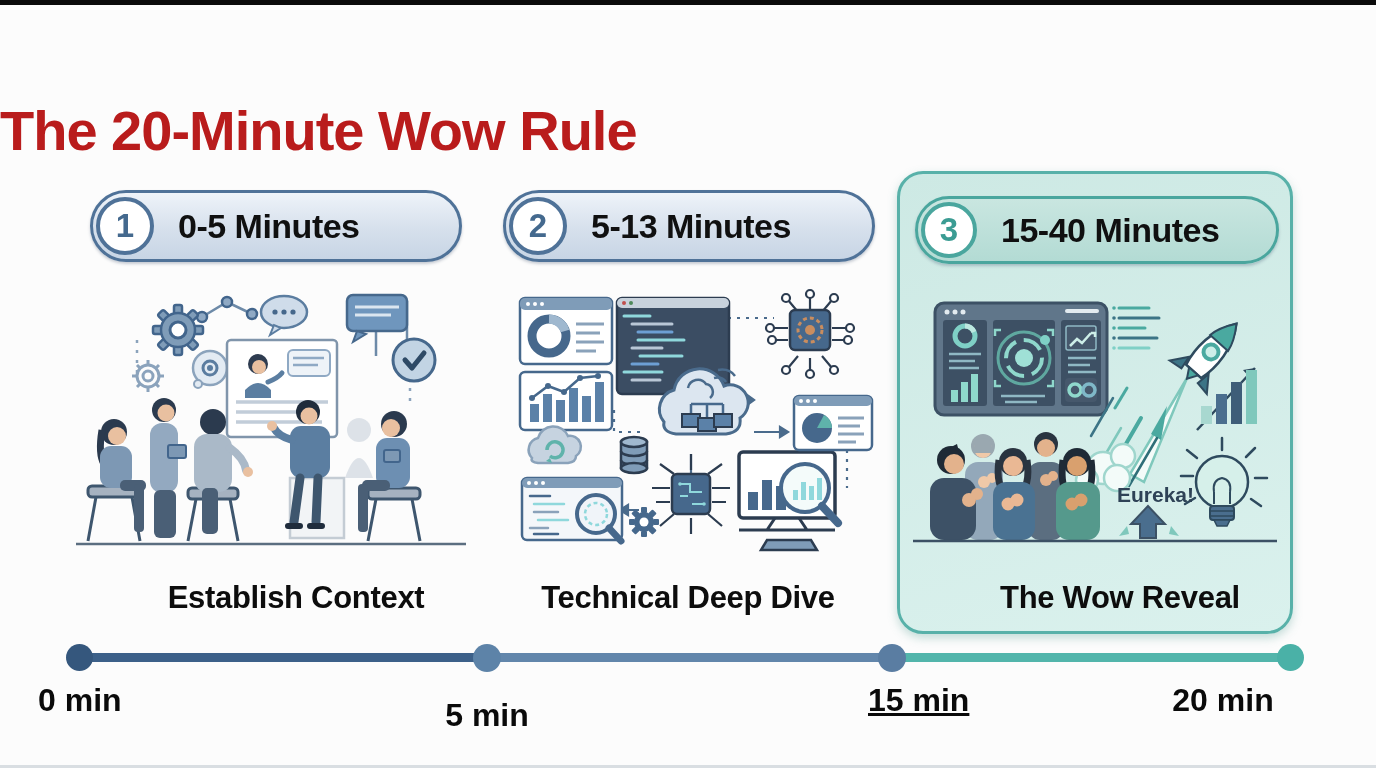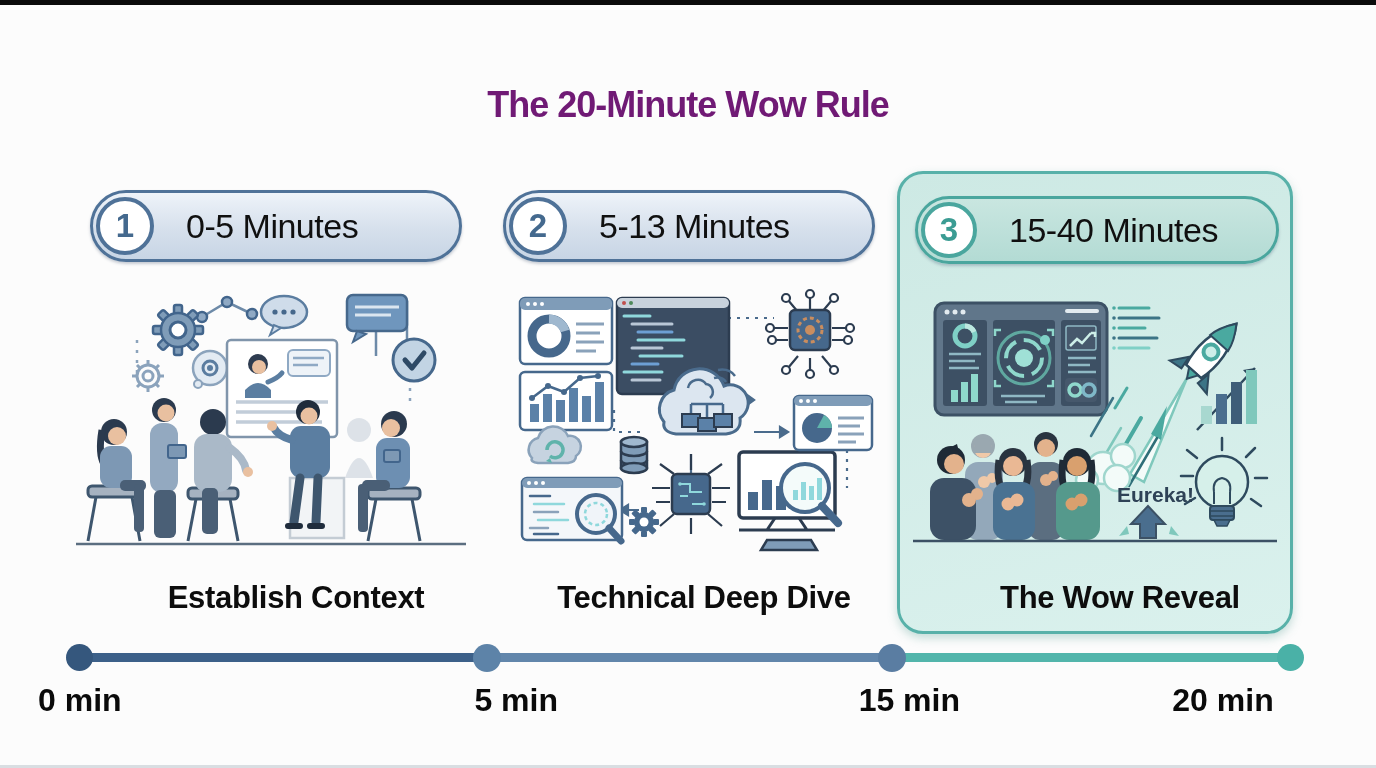--- a/index.html
+++ b/index.html
@@ -3,38 +3,38 @@
 <meta charset="utf-8">
 <style>
   html,body{margin:0;padding:0;}
   body{
     width:1376px;height:768px;position:relative;overflow:hidden;
     background:#fcfcfc;font-family:"Liberation Sans",sans-serif;color:#0d0d0d;
   }
   .top-strip{position:absolute;top:0;left:0;width:100%;height:5px;background:#0b0b0b;}
   .bottom-strip{position:absolute;bottom:0;left:0;width:100%;height:3px;background:#d9dee2;}
   .title{
-    position:absolute;top:60px;left:0;width:100%;text-align:center;
-    font-size:36px;font-weight:800;letter-spacing:-1px;color:#701a75;
+    position:absolute;top:60px;left:0;width:100%;
+    font-size:56px;font-weight:800;letter-spacing:-1px;color:#b91c1c;
   }
   
   .pill{
     position:absolute;height:72px;border-radius:40px;
     border:3.5px solid #4f7298;
     background:linear-gradient(180deg,#eef3f9 0%,#d6e0ec 55%,#c7d5e5 100%);
     display:flex;align-items:center;box-shadow:0 2px 3px rgba(40,60,90,.25);
     box-sizing:border-box;
   }
   .pill .badge{
     width:58px;height:58px;border-radius:50%;background:#ffffff;
     border:4px solid #4f7298;margin-left:3px;flex:0 0 auto;
     display:flex;align-items:center;justify-content:center;
     font-size:33px;font-weight:800;color:#44698e;box-sizing:border-box;
   }
-  .pill .range{font-size:34px;font-weight:400;letter-spacing:-.5px;color:#101010;margin-left:32px;white-space:nowrap;}
+  .pill .range{font-size:34px;font-weight:700;letter-spacing:-.5px;color:#101010;margin-left:24px;white-space:nowrap;}
   .pill-1{left:90px;top:190px;width:372px;}
   .pill-2{left:503px;top:190px;width:372px;}
   
   .panel-3{
     position:absolute;left:897px;top:171px;width:396px;height:463px;
     border-radius:26px;border:3px solid #58b1a9;
     background:linear-gradient(165deg,#cde9e4 0%,#daf1ed 100%);
     box-shadow:0 4px 10px rgba(90,160,150,.35);box-sizing:border-box;
   }
   .pill-3{
@@ -42,41 +42,41 @@
     border-color:#4aa69e;
     background:linear-gradient(180deg,#c9e6e0 0%,#b3dbd4 100%);
   }
   .pill-3 .badge{border-color:#4aa69e;color:#3b9c93;width:56px;height:56px;}
   
   .caption{
     position:absolute;top:580px;font-size:31px;font-weight:800;
     letter-spacing:-.3px;text-align:center;color:#0d0d0d;white-space:nowrap;
   }
   .caption-1{left:76px;width:440px;}
-  .caption-2{left:484px;width:440px;}
+  .caption-2{left:468px;width:440px;}
   .caption-3{left:900px;width:440px;}
   
   .illus{position:absolute;}
   .illus-1{left:62px;top:282px;}
   .illus-2{left:492px;top:282px;}
   .illus-3{left:905px;top:278px;}
   
   .tl-seg{position:absolute;top:653px;height:9px;border-radius:4px;}
   .tl-seg-1{left:80px;width:407px;background:#3c6089;}
   .tl-seg-2{left:487px;width:405px;background:#6286ab;}
   .tl-seg-3{left:892px;width:398px;background:#52b5ab;}
   .tl-dot{position:absolute;top:644px;border-radius:50%;}
   .tl-dot-0{left:66px;width:27px;height:27px;background:#35577d;}
   .tl-dot-1{left:473px;width:28px;height:28px;background:#5d83a8;}
   .tl-dot-2{left:878px;width:28px;height:28px;background:#5a7da2;}
   .tl-dot-3{left:1277px;width:27px;height:27px;background:#4ab1a7;}
   .tl-label{position:absolute;top:682px;font-size:32px;font-weight:800;color:#0a0a0a;white-space:nowrap;}
   .tl-label-0{left:38px;}
-  .tl-label-1{left:438px;width:120px;text-align:right;}
-  .tl-label-2{left:820px;width:140px;text-align:right;}
+  .tl-label-1{left:427px;width:120px;text-align:center;margin-top:15px;}
+  .tl-label-2{left:868px;width:140px;text-align:left;text-decoration:underline;}
   .tl-label-3{left:1153px;width:140px;text-align:center;}
 </style>
 </head>
 <body>
 
 <div class="top-strip"></div>
 <div class="bottom-strip"></div>
 
 <h1 class="title">The 20-Minute Wow Rule</h1>
 

